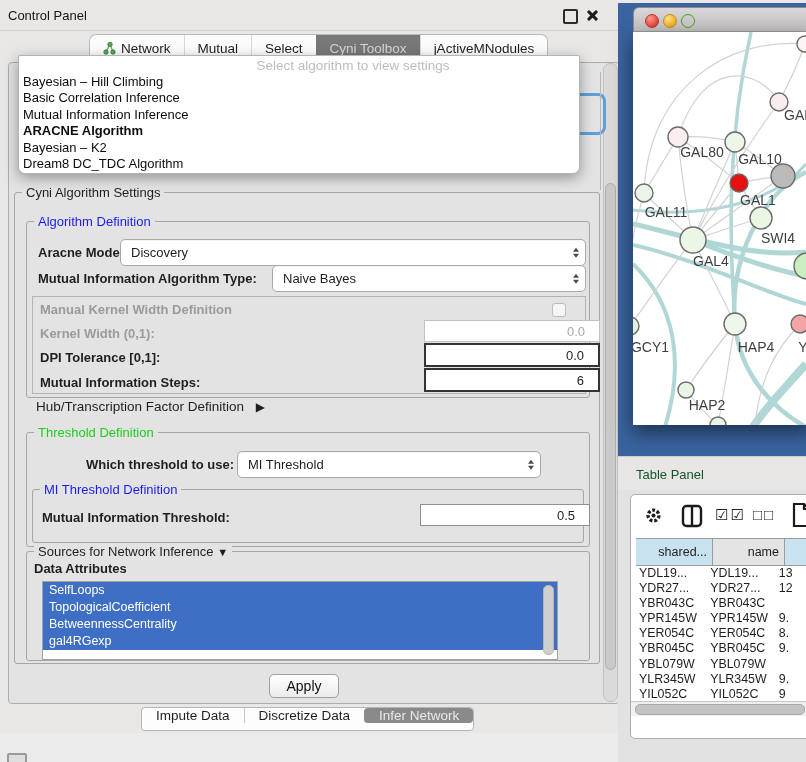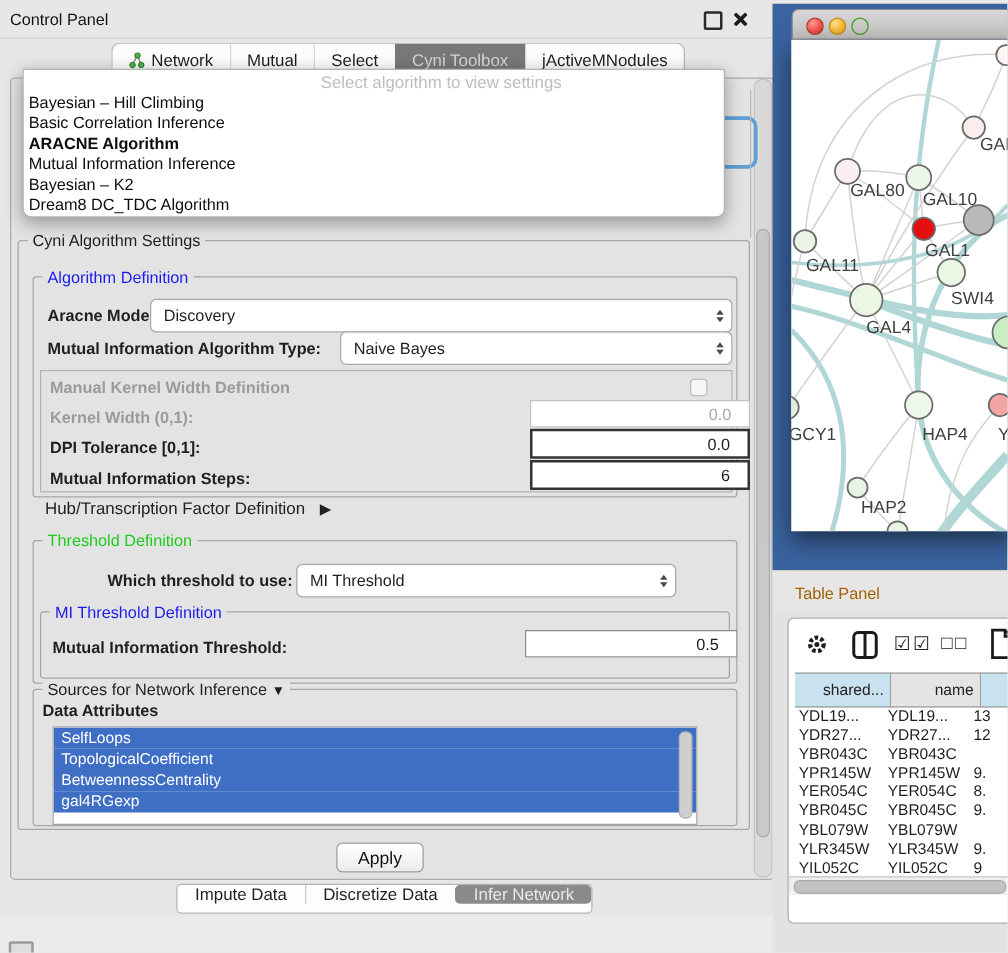--- a/index.html
+++ b/index.html
@@ -204,22 +204,22 @@
       <span class="btab sel">
           <span>Infer Network</span>
         </span>
     </div>
 
     <div class="abs popup" style="left:18px;top:55px;width:560px;height:117px;z-index:50;">
       <div class="popup-ph">Select algorithm to view settings</div>
       <div id="algo-popup-list">
           <div class="popup-item">Bayesian – Hill Climbing</div>
           <div class="popup-item">Basic Correlation Inference</div>
+          <div class="popup-item">Mutual Information Inference</div>
           <div class="popup-item bold">ARACNE Algorithm</div>
-          <div class="popup-item">Mutual Information Inference</div>
           <div class="popup-item">Bayesian – K2</div>
           <div class="popup-item">Dream8 DC_TDC Algorithm</div>
         </div>
     </div>
   </div>
 
   <div class="abs" style="left:618px;top:0;width:188px;height:4px;background:#e9e9e9;"></div>
   <div class="abs blue" style="left:618px;top:3px;width:188px;height:453px;"></div>
 
   <div class="abs netwin-title" style="left:633px;top:7px;width:178px;height:25px;box-sizing:border-box;">
@@ -291,21 +291,21 @@
           <circle cx="167" cy="292" r="9" fill="#f3a5a5" stroke="#6b6b6b" stroke-width="1.4"></circle>
           <text x="170" y="320" text-anchor="middle" font-size="14" fill="#3f3f3f">Y</text>
           <circle cx="53" cy="358" r="8" fill="#e8f4e4" stroke="#6b6b6b" stroke-width="1.4"></circle>
           <text x="74" y="378" text-anchor="middle" font-size="14" fill="#3f3f3f">HAP2</text>
           <circle cx="85" cy="393" r="8" fill="#e8f4e4" stroke="#6b6b6b" stroke-width="1.4"></circle>
         </g>
     </svg>
   </div>
 
   <div class="abs tp-titlebar" style="left:618px;top:456px;width:188px;height:34px;">
-    <span class="abs" style="left:18px;top:10px;font-size:13px;color:#a16207;">Table Panel</span>
+    <span class="abs" style="left:18px;top:10px;font-size:13px;color:#14532d;">Table Panel</span>
   </div>
   <div class="abs" style="left:618px;top:490px;width:188px;height:272px;background:#e2e2e2;"></div>
 
   <div class="abs tp-box" style="left:630px;top:494px;width:180px;height:243px;">
 
     <div class="abs" style="left:0;top:0;width:180px;height:42px;">
       <svg class="abs" style="left:13px;top:11px;" width="19" height="19" viewBox="0 0 19 19">
         <circle cx="9.5" cy="9.5" r="5.4" fill="none" stroke="#1d1d1d" stroke-width="3.4" stroke-dasharray="2.8 1.9"></circle>
         <circle cx="9.5" cy="9.5" r="2" fill="#1d1d1d"></circle>
       </svg>

